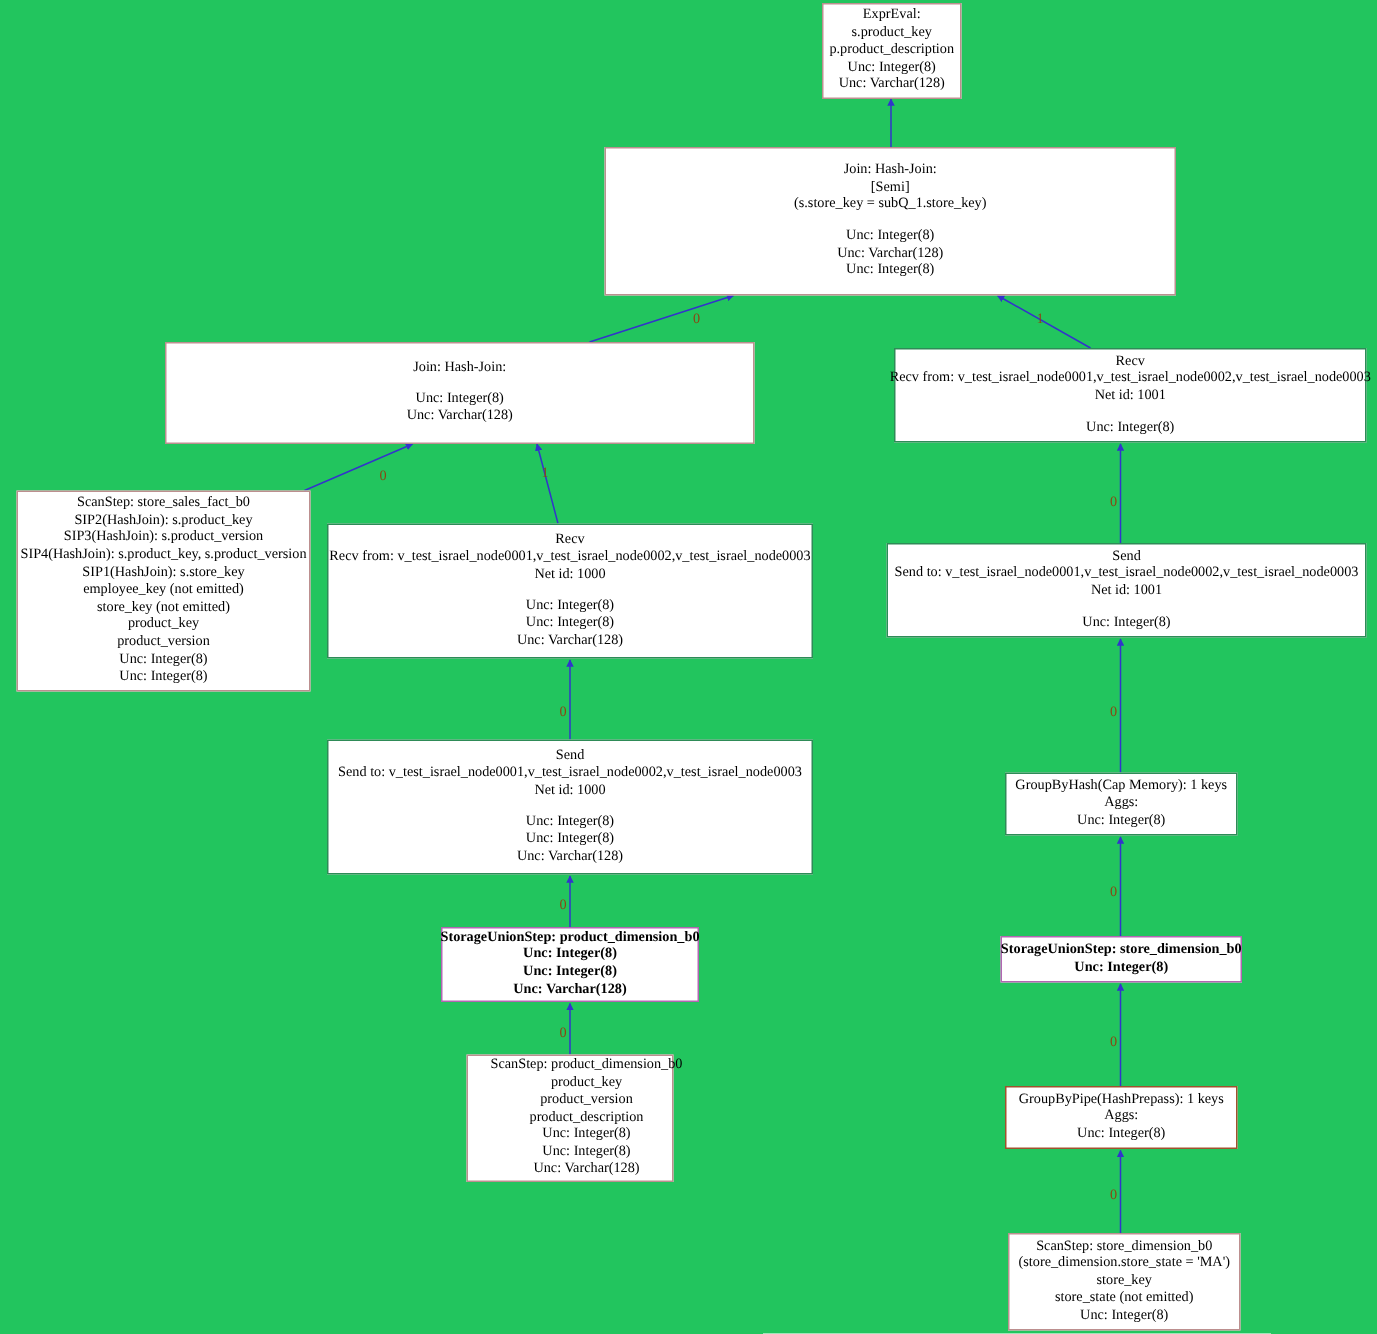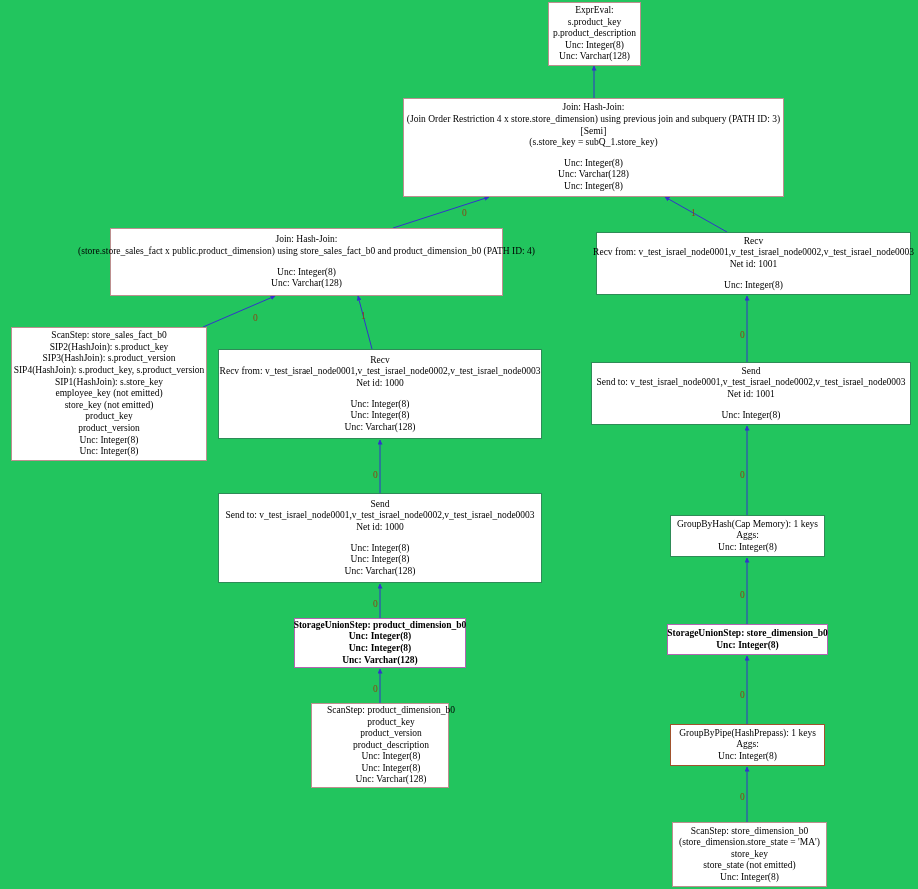--- a/index.html
+++ b/index.html
@@ -83,31 +83,29 @@
   <div id="node-layer">
       <div class="node rosy" style="left: 548px; top: 2px; width: 93px; height: 64px;">
         <span class="line">ExprEval:</span>
         <span class="line">s.product_key</span>
         <span class="line">p.product_description</span>
         <span class="line">Unc: Integer(8)</span>
         <span class="line">Unc: Varchar(128)</span>
       </div>
       <div class="node rosy" style="left: 403px; top: 98px; width: 381px; height: 99px;">
         <span class="line">Join: Hash-Join:</span>
-        <span class="line">(Join Order Restriction 4 x store.store_dimension) using previous join and subquery (PATH ID: 3)</span>
         <span class="line">[Semi]</span>
         <span class="line">(s.store_key = subQ_1.store_key)</span>
         <span class="gap"></span>
         <span class="line">Unc: Integer(8)</span>
         <span class="line">Unc: Varchar(128)</span>
         <span class="line">Unc: Integer(8)</span>
       </div>
       <div class="node rosy" style="left: 110px; top: 228px; width: 393px; height: 68px;">
         <span class="line">Join: Hash-Join:</span>
-        <span class="line">(store.store_sales_fact x public.product_dimension) using store_sales_fact_b0 and product_dimension_b0 (PATH ID: 4)</span>
         <span class="gap"></span>
         <span class="line">Unc: Integer(8)</span>
         <span class="line">Unc: Varchar(128)</span>
       </div>
       <div class="node rosy" style="left: 11px; top: 327px; width: 196px; height: 134px;">
         <span class="line">ScanStep: store_sales_fact_b0</span>
         <span class="line">SIP2(HashJoin): s.product_key</span>
         <span class="line">SIP3(HashJoin): s.product_version</span>
         <span class="line">SIP4(HashJoin): s.product_key, s.product_version</span>
         <span class="line">SIP1(HashJoin): s.store_key</span>

